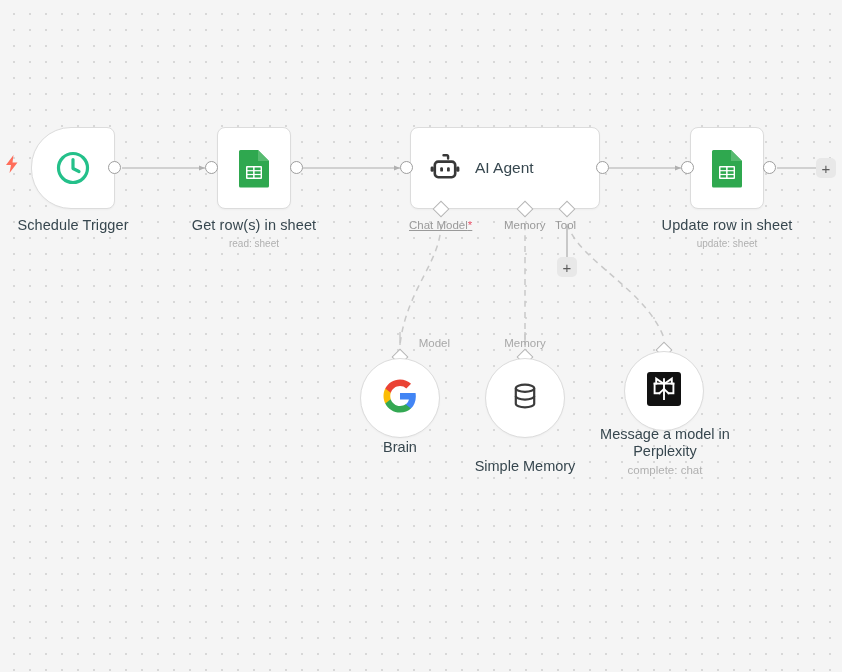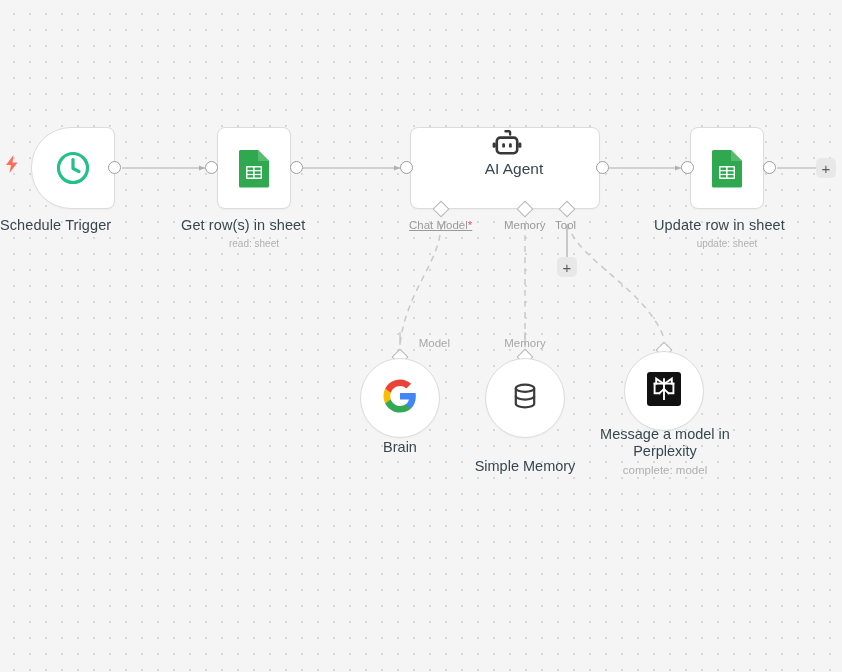--- a/index.html
+++ b/index.html
@@ -31,34 +31,34 @@
   
   .node {
     position: absolute;
     background: #ffffff;
     border: 1px solid #dcdcdc;
     border-radius: 8px;
     box-sizing: border-box;
     display: flex;
     align-items: center;
     box-shadow: 0 1px 2px rgba(0,0,0,0.035);
-    flex-direction: column;
   }
   .node.trigger {
     border-top-left-radius: 40px;
     border-bottom-left-radius: 40px;
   }
   .node .icon-wrap {
     display: flex;
     align-items: center;
     justify-content: center;
   }
 
   .node-label {
     position: absolute;
+    text-align: center;
     color: #37474f;
     font-size: 14.5px;
     line-height: 17px;
     letter-spacing: .1px;
     white-space: nowrap;
   }
   .node-sublabel {
     position: absolute;
     text-align: center;
     color: #b0b0b0;
@@ -323,15 +323,15 @@
           <path d="M7.6 11.6 L7.6 21.2 L12.4 21.2"></path>
           <path d="M26.4 11.6 L26.4 21.2 L21.6 21.2"></path>
           <path d="M12.4 21.2 L17 17"></path>
           <path d="M21.6 21.2 L17 17"></path>
         </g>
       </svg>
     </span>
   </div>
   <div class="subnode-label multiline" style="left:580px; top:443px; width:170px;">Perplexity</div>
   <div class="subnode-label multiline" style="left:580px; top:426px; width:170px;">Message a model in</div>
-  <div class="subnode-sublabel" style="left:580px; top:463px; width:170px;">complete: model</div>
+  <div class="subnode-sublabel" style="left:580px; top:463px; width:170px;">complete: chat</div>
 
 </div>
 
 </body></html>

